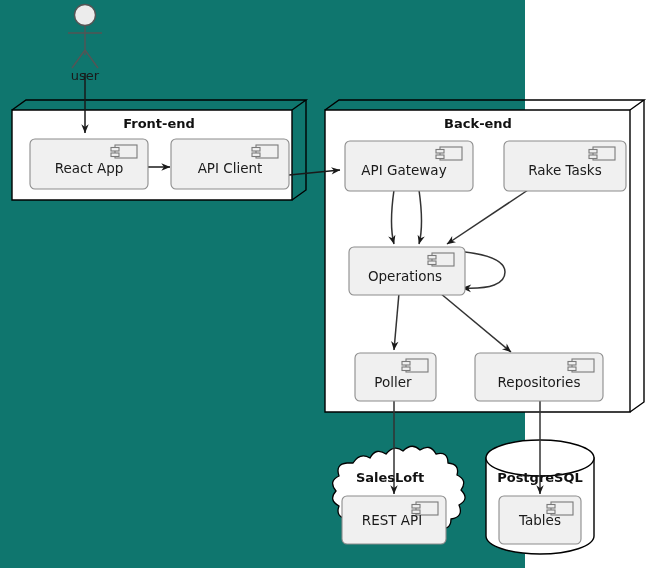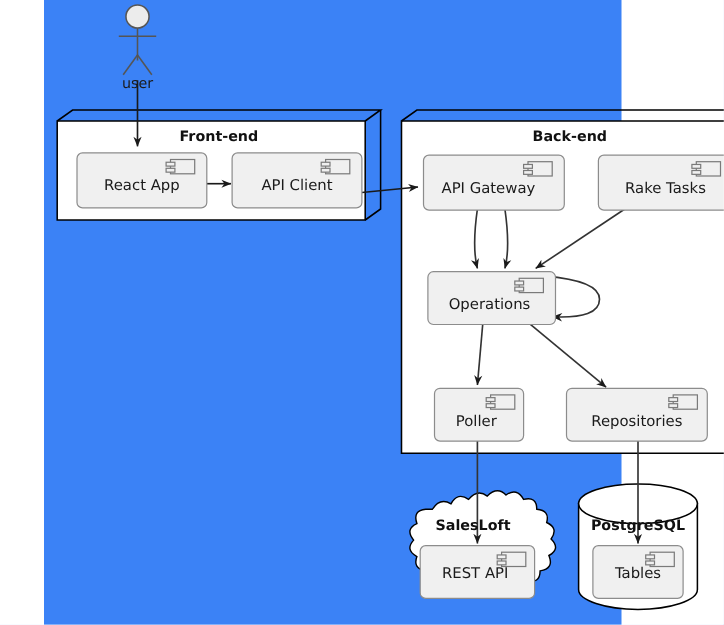--- a/index.html
+++ b/index.html
@@ -10,22 +10,21 @@
   body {
     font-family: "DejaVu Sans", sans-serif;
     width: 658px;
     height: 568px;
     overflow: hidden;
   }
   #diagram-root {
     position: relative;
     width: 525px;
     height: 568px;
-    background: #3b82f6;
-    margin-left: 40px;
+    background: #0f766e;
   }
   svg.layer {
     position: absolute;
     top: 0;
     left: 0;
     width: 658px;
     height: 568px;
   }
   .pkg-title {
     font-weight: bold;

